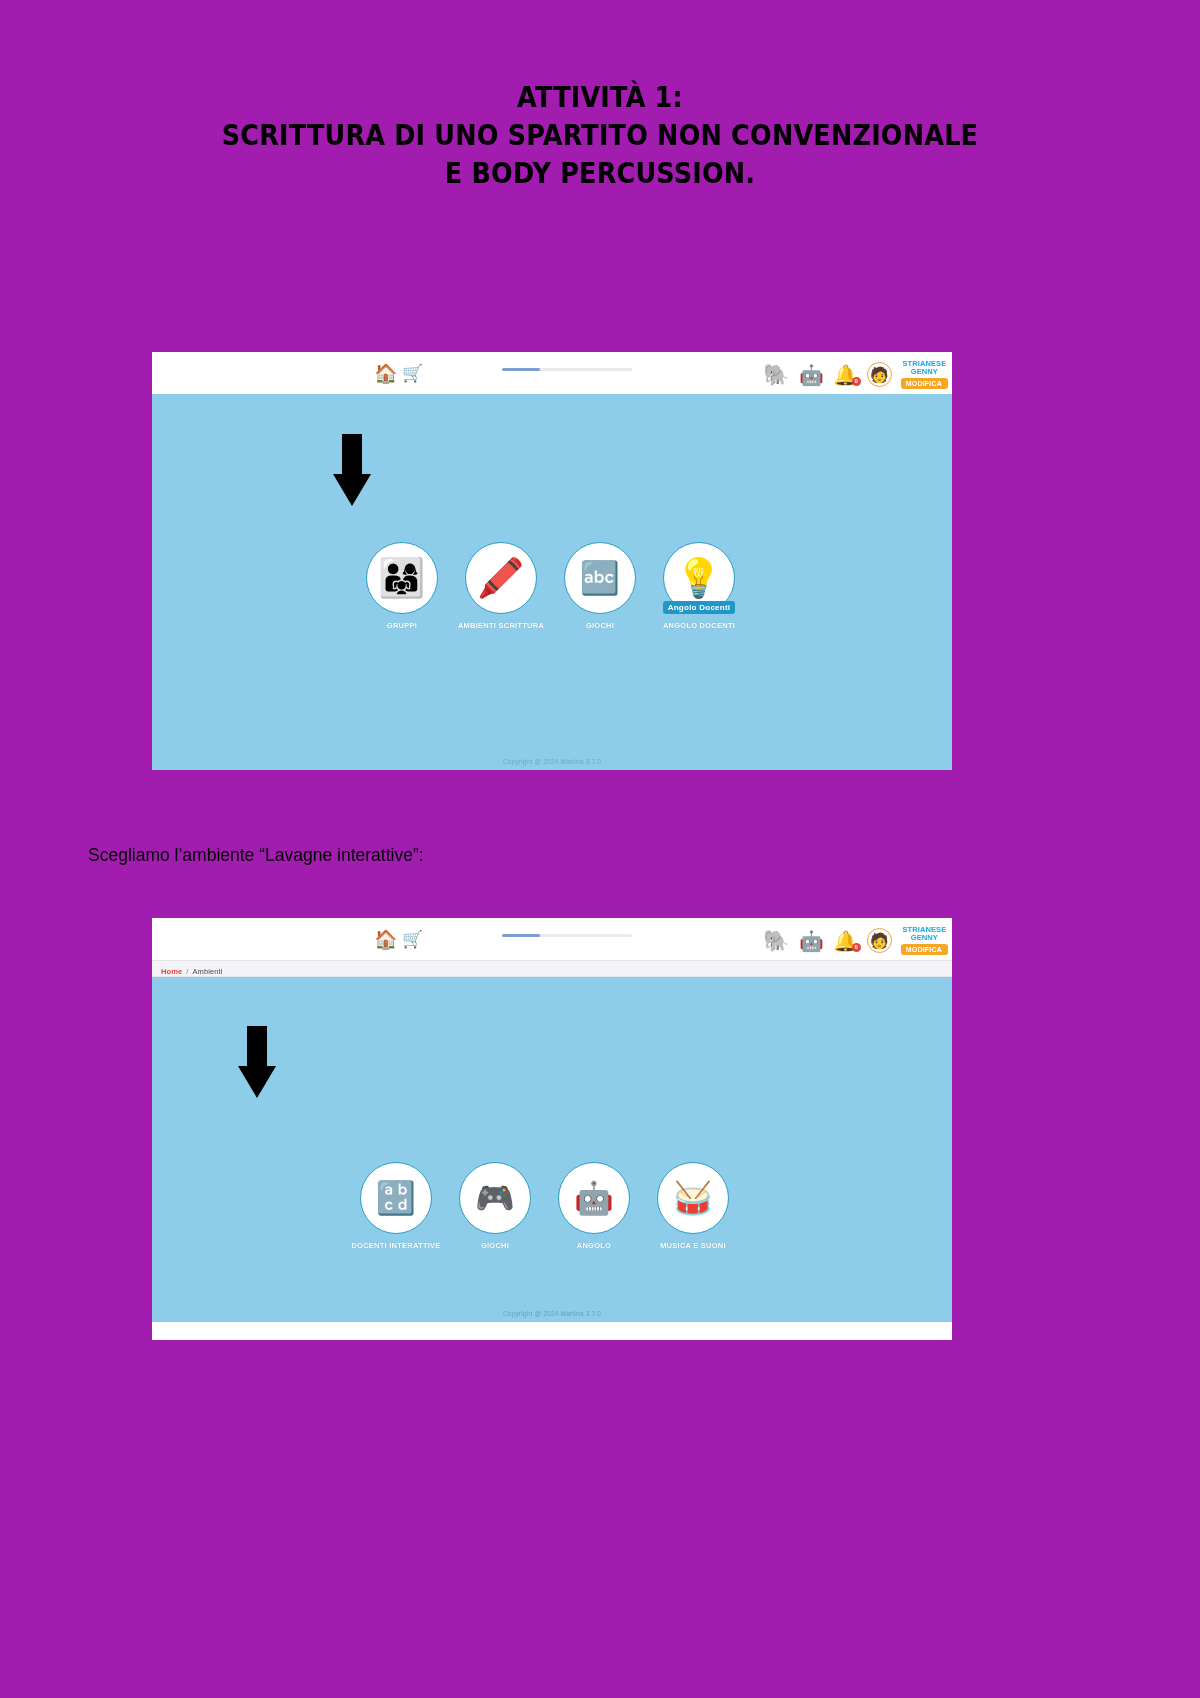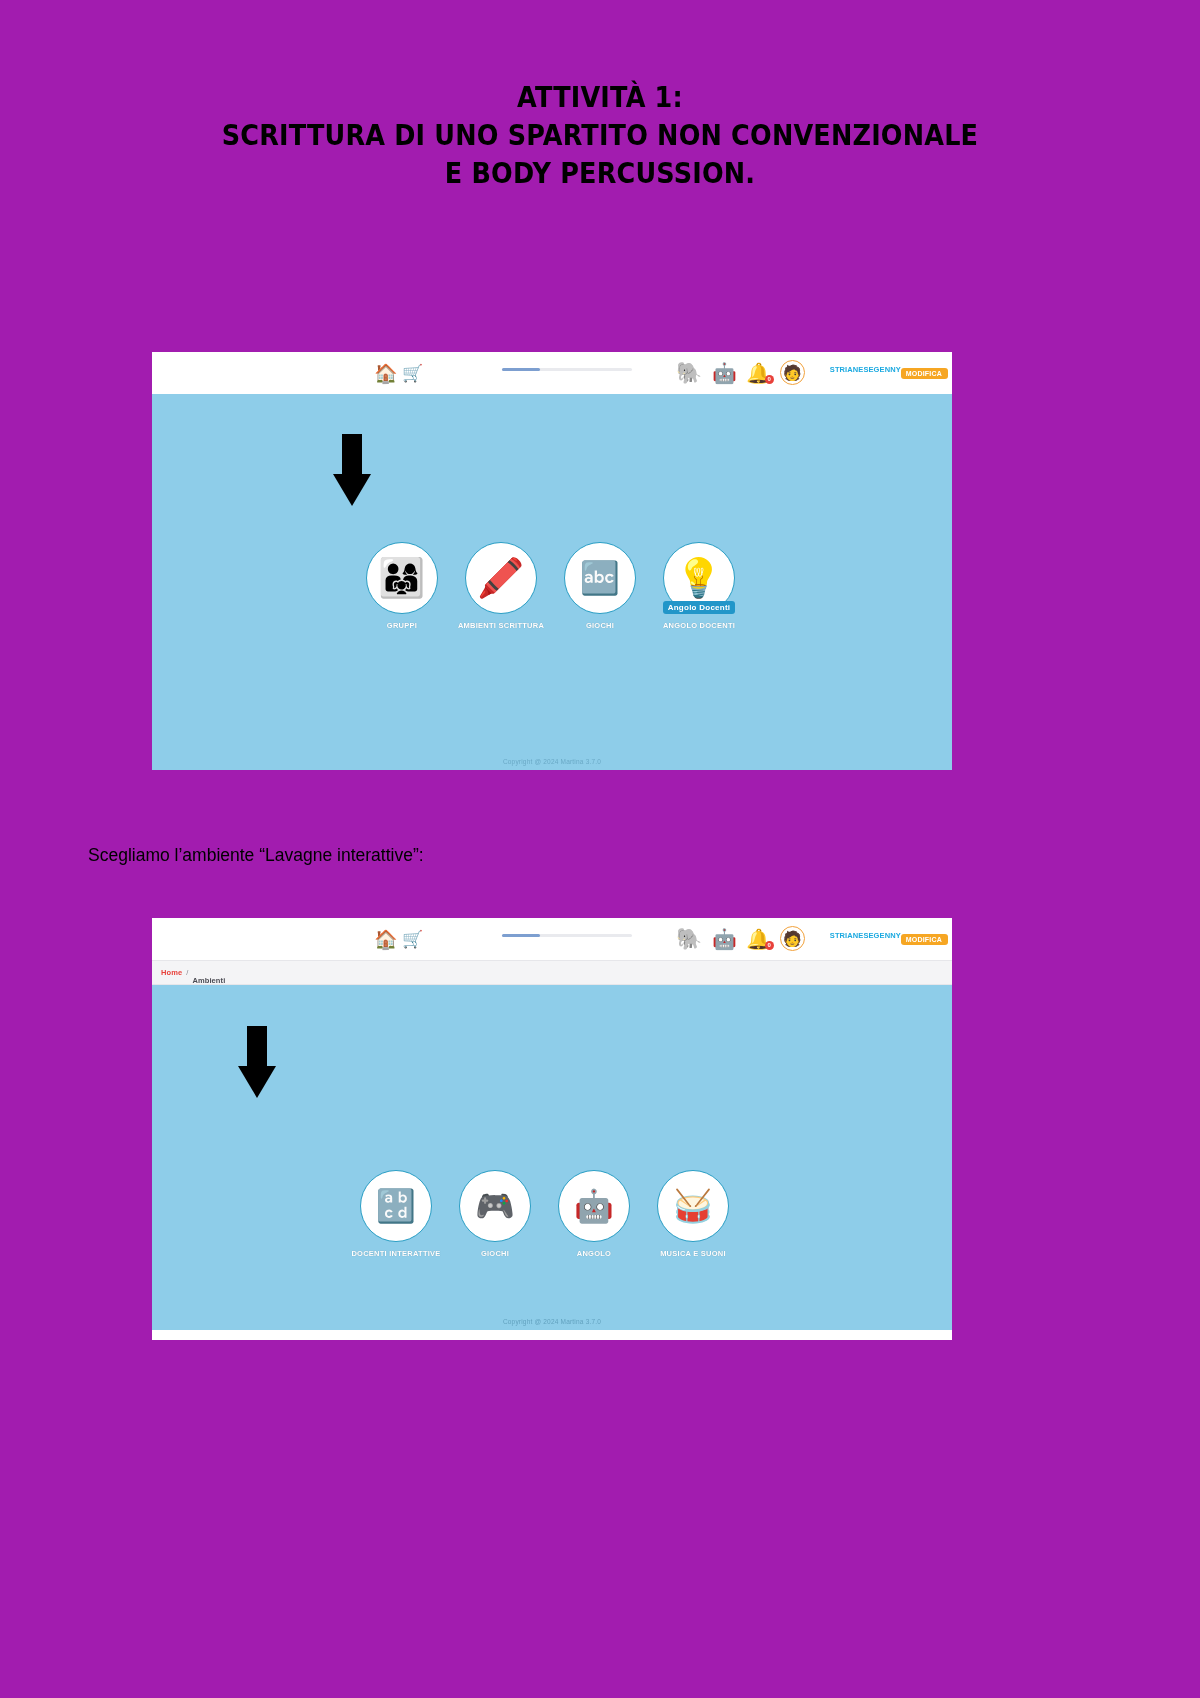--- a/index.html
+++ b/index.html
@@ -122,57 +122,56 @@
     width: 25px; height: 25px;
     border-radius: 50%;
     border: 1.5px solid #f2a23c;
     display: flex; align-items: center; justify-content: center;
     font-size: 15px;
     background: #fff;
     overflow: hidden;
   }
   .userbox {
     display: flex;
-    flex-direction: row;
-    align-items: flex-start;
+    flex-direction: column;
+    align-items: center;
     line-height: 1.05;
-    margin-left: 16px;
   }
   .user-line {
     font-size: 7.5px;
     font-weight: 700;
     color: #1ba9e0;
     letter-spacing: 0.1px;
   }
   .user-btn {
     margin-top: 2px;
     background: #f6a623;
     color: #ffffff;
     font-size: 7px;
     font-weight: 700;
     padding: 2px 6px 2px 5px;
     border-radius: 3px;
     letter-spacing: 0.2px;
   }
 
   
   .crumbbar {
-    height: 25px;
+    height: 17px;
     background: #f4f4f6;
     border-top: 1px solid #e6e6ea;
     border-bottom: 1px solid #e6e6ea;
     display: flex;
-    align-items: center;
+    align-items: flex-end;
     padding-left: 9px;
     font-size: 7.5px;
     letter-spacing: 0.1px;
   }
   .crumb-home { color: #e8413a; font-weight: 700; }
   .crumb-sep  { color: #8a8a92; margin: 0 4px; }
-  .crumb-cur  { color: #4a4a52; font-weight: 700; margin-top: 16px; }
+  .crumb-cur  { color: #4a4a52; font-weight: 400; margin-top: 16px; }
 
   
   .canvas {
     position: relative;
     background: #8ecde9;
     width: 100%;
   }
   .canvas-1 { height: 376px; }
   .canvas-2 { height: 345px; }
 

